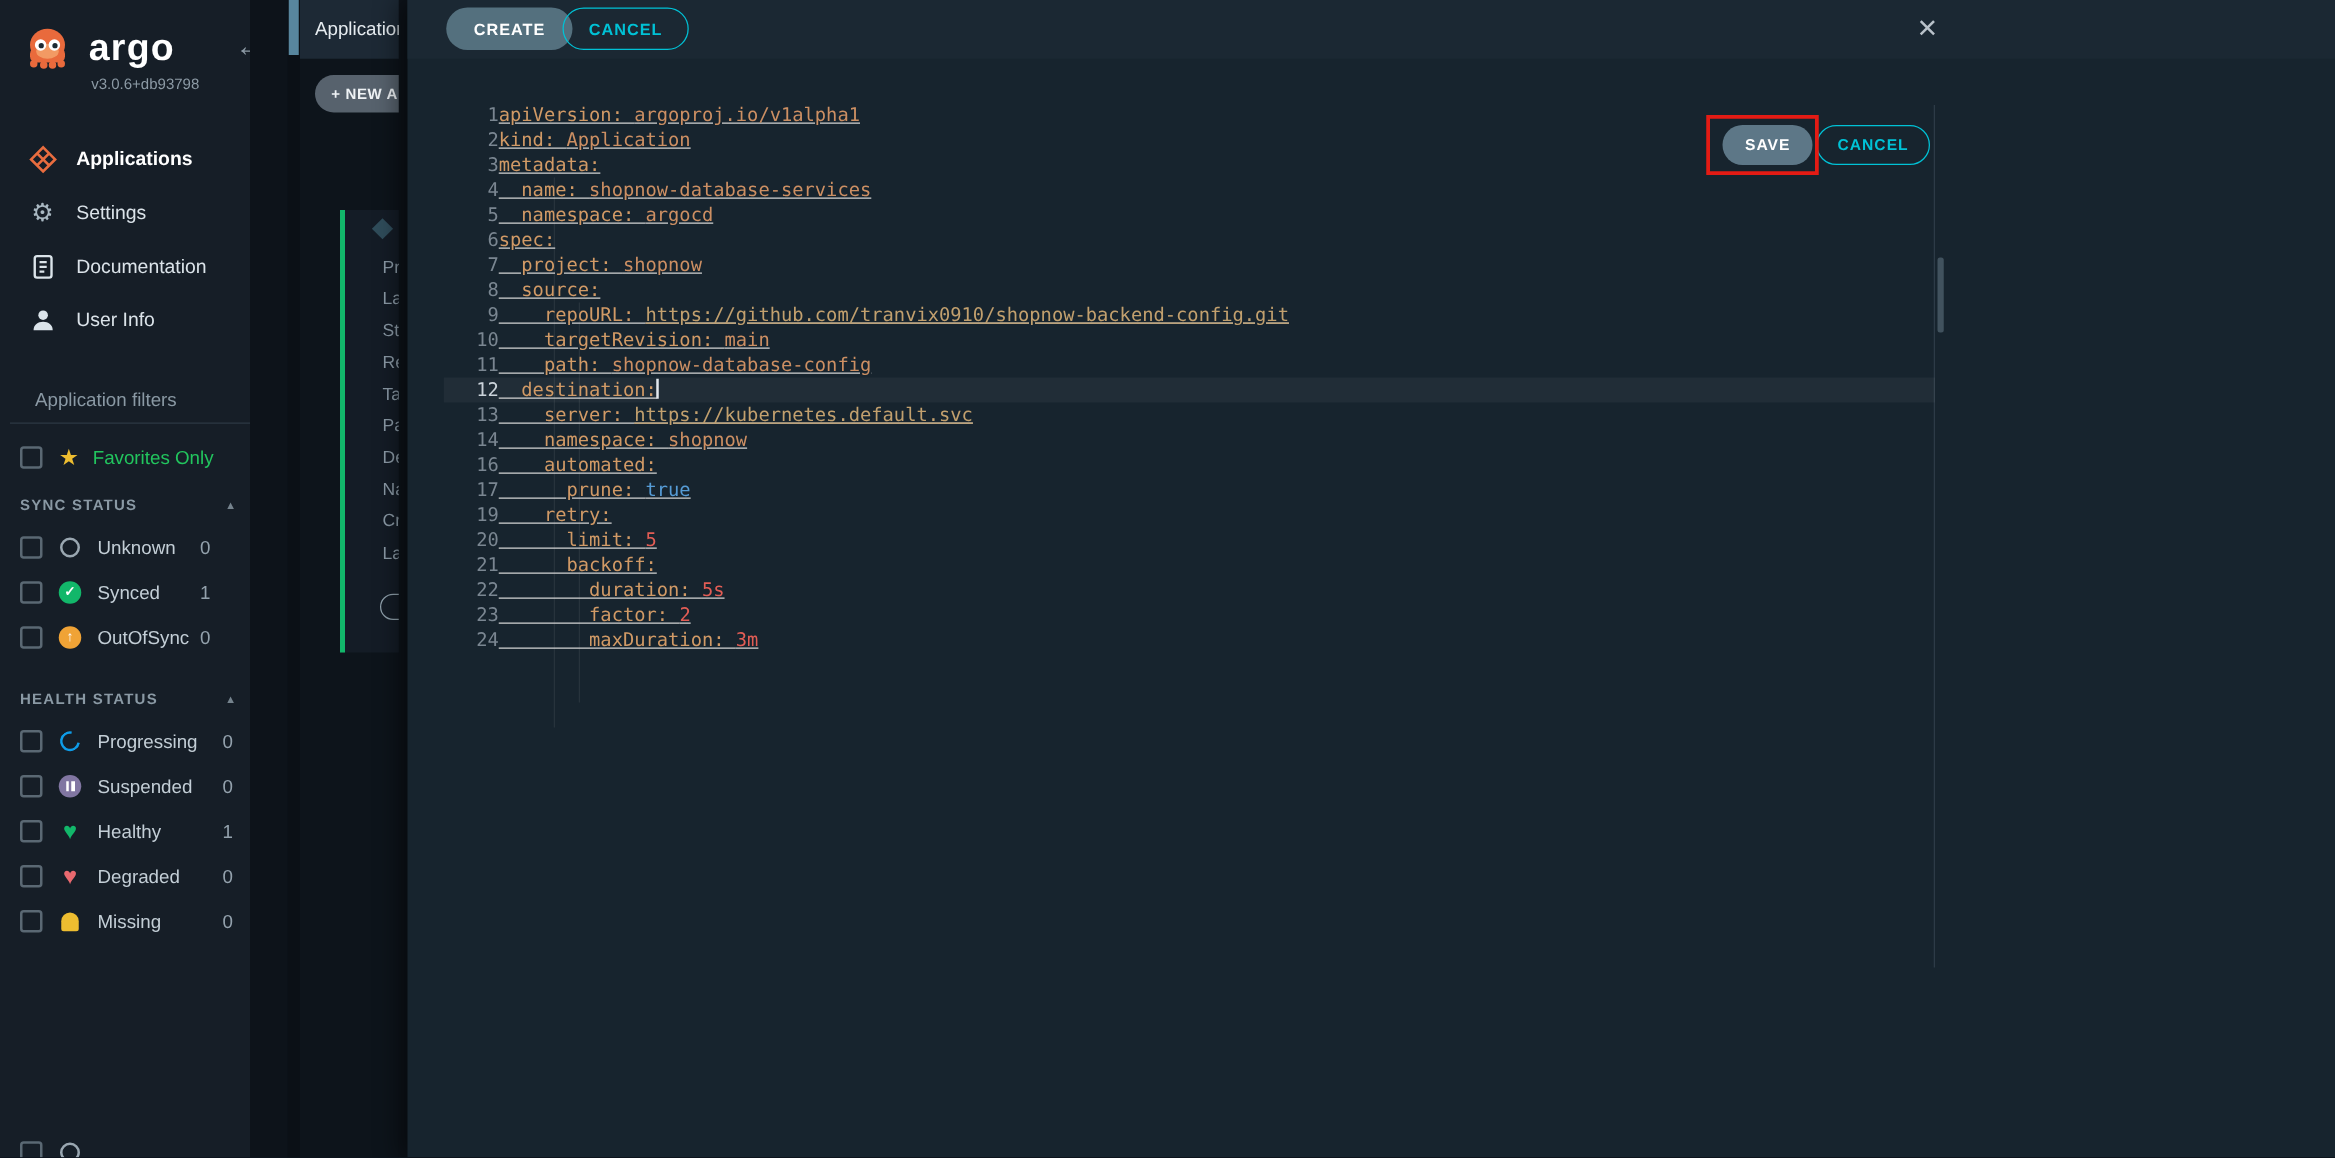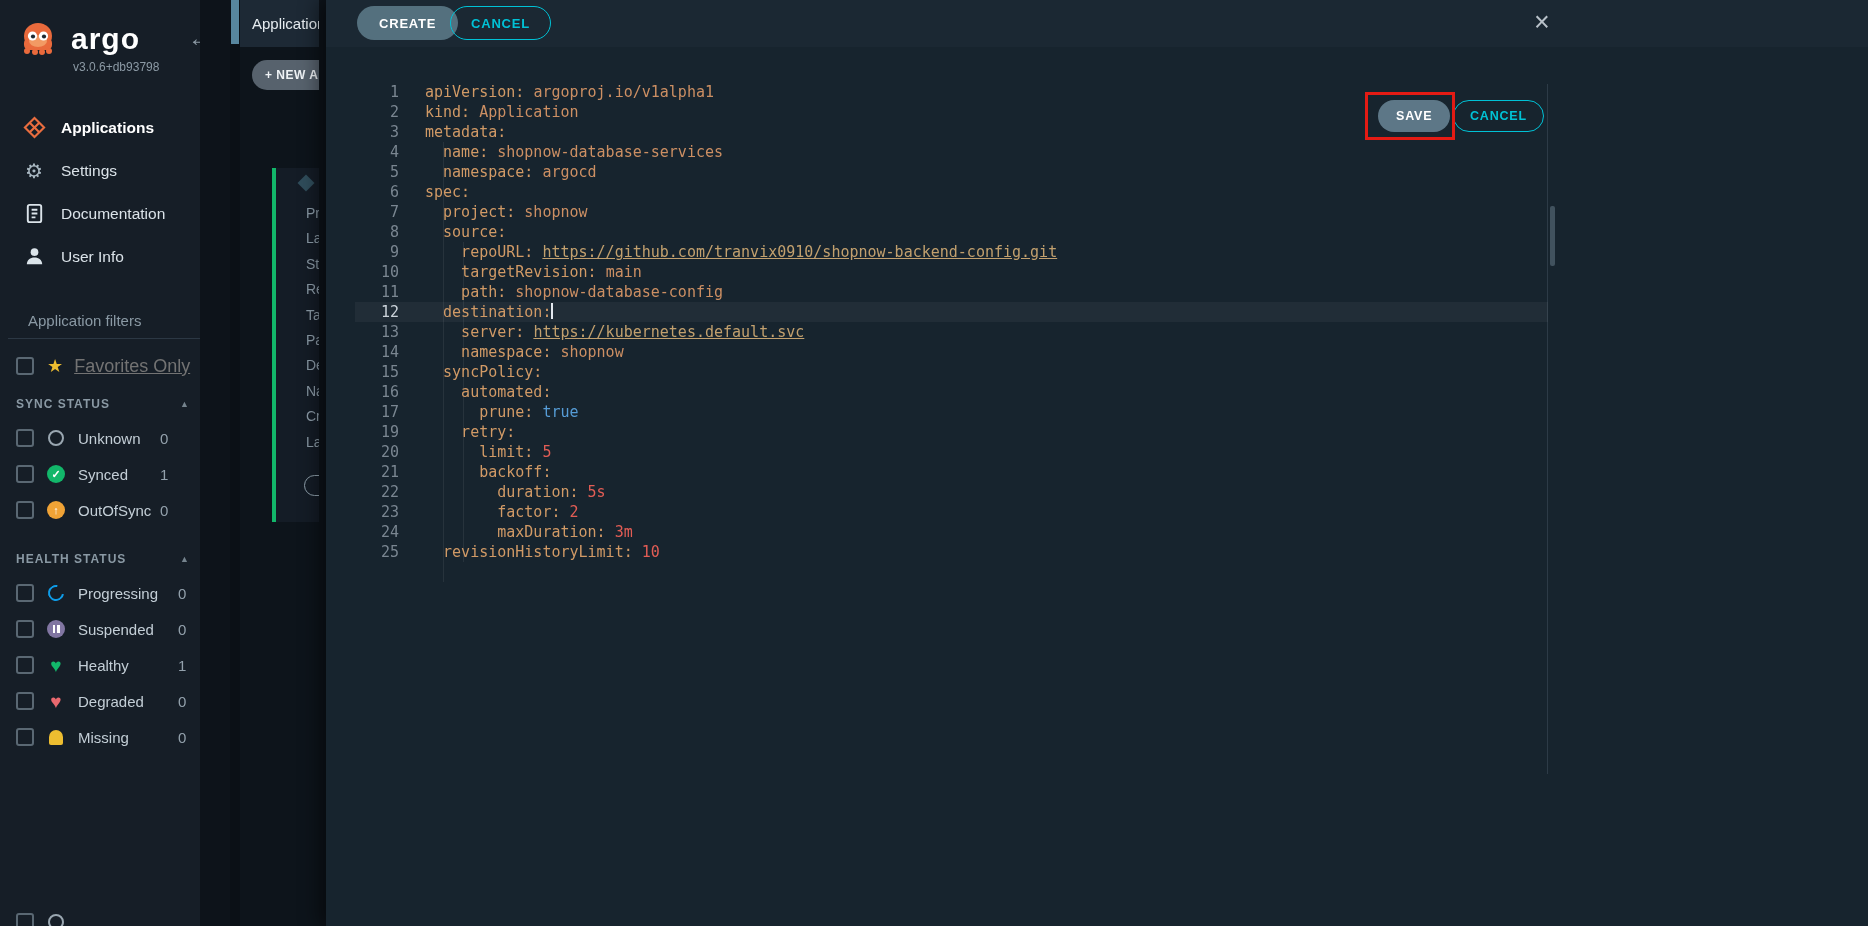--- a/index.html
+++ b/index.html
@@ -20,21 +20,21 @@
   .micon svg { width:23px; height:23px; }
   .mlabel { margin-left:13px; font-size:15.5px; color:#dbe3e9; }
   .menu-item.active .mlabel { color:#ffffff; font-weight:bold; }
 
   .filters-title { position:absolute; left:28px; top:312px; font-size:15px; color:#8a99a4; }
   .filters-divider { position:absolute; left:8px; top:338px; width:200px; height:1px; background:#2c3844; }
 
   .fav-row { position:absolute; left:0; top:348px; width:230px; height:36px; display:flex; align-items:center; padding-left:16px; }
   .cb { width:18px; height:18px; border:2px solid #5a6873; border-radius:3px; flex:0 0 auto; cursor:pointer; background:transparent; }
   .star { margin-left:13px; font-size:18px; color:var(--favorite-yellow); line-height:1; }
-  .fav-label { margin-left:11px; font-size:18px; color:#737373;text-decoration:underline; }
+  .fav-label { margin-left:11px; font-size:15px; color:#22c55e; }
 
   .filters { position:absolute; top:388px; left:0; width:230px; }
   .fsec { margin-bottom:15px; }
   .fsec-h { display:flex; align-items:center; height:32px; padding:0 40px 0 16px;
             color:#8a99a4; font-size:12px; font-weight:bold; letter-spacing:1px; }
   .tri { margin-left:auto; font-size:9px; color:#75838d; }
   .frow { display:flex; align-items:center; height:36px; padding-left:16px; cursor:pointer; }
   .sicon { width:22px; margin-left:11px; display:flex; align-items:center; justify-content:center; flex:0 0 auto; }
   .flabel { margin-left:11px; font-size:15px; color:#c3ced6; width:82px; }
   .fsec.health .flabel { width:100px; }
@@ -97,21 +97,21 @@
   
   .editor { position:absolute; left:29px; top:82px; width:1193px; }
   .guide { position:absolute; width:1px; background:rgba(255,255,255,0.07); z-index:0; }
   .g1 { left:88px; top:60px; height:440px; }
   .g2 { left:108px; top:160px; height:320px; }
   .code-line { position:relative; display:flex; height:20px; line-height:20px;
                font-family:"DejaVu Sans Mono", monospace; font-size:15px; z-index:1; }
   .code-line.current { background:rgba(255,255,255,0.045); }
   .ln { width:44px; text-align:right; color:#7a8691; padding-right:0; flex:0 0 auto; }
   .code-line.current .ln { color:#cbd3da; }
-  .code { margin-left:26px; white-space:pre; color:#d4d4d4; }
+  .code { white-space:pre; color:#d4d4d4;text-decoration:underline; }
   .tok-key { color:var(--yaml-key); }
   .tok-str { color:var(--yaml-str); }
   .tok-link { color:var(--yaml-link); text-decoration:underline; }
   .tok-bool { color:var(--yaml-bool); }
   .tok-num { color:var(--yaml-num); }
   .caret { display:inline-block; width:2px; height:16px; background:#e2e8ee; vertical-align:-2px; }
 </style>
 </head>
 <body>
 
@@ -360,24 +360,20 @@
           </div>
           <div class="code-line">
             <span class="ln">13</span>
             <span class="code"><span class="tok-key">    server: </span><span class="tok-link">https://kubernetes.default.svc</span></span>
           </div>
           <div class="code-line">
             <span class="ln">14</span>
             <span class="code"><span class="tok-key">    namespace: </span><span class="tok-str">shopnow</span></span>
           </div>
           <div class="code-line">
-            <span class="ln">15</span>
-            <span class="code"><span class="tok-key">  syncPolicy:</span></span>
-          </div>
-          <div class="code-line">
             <span class="ln">16</span>
             <span class="code"><span class="tok-key">    automated:</span></span>
           </div>
           <div class="code-line">
             <span class="ln">17</span>
             <span class="code"><span class="tok-key">      prune: </span><span class="tok-bool">true</span></span>
           </div>
           <div class="code-line">
             <span class="ln">19</span>
             <span class="code"><span class="tok-key">    retry:</span></span>
@@ -394,24 +390,20 @@
             <span class="ln">22</span>
             <span class="code"><span class="tok-key">        duration: </span><span class="tok-num">5s</span></span>
           </div>
           <div class="code-line">
             <span class="ln">23</span>
             <span class="code"><span class="tok-key">        factor: </span><span class="tok-num">2</span></span>
           </div>
           <div class="code-line">
             <span class="ln">24</span>
             <span class="code"><span class="tok-key">        maxDuration: </span><span class="tok-num">3m</span></span>
-          </div>
-          <div class="code-line">
-            <span class="ln">25</span>
-            <span class="code"><span class="tok-key">  revisionHistoryLimit: </span><span class="tok-num">10</span></span>
           </div>
         </div>
     </div>
 
     <div class="ruler"></div>
     <div class="ed-scroll-thumb"></div>
   </div>
 
 </div>
 

